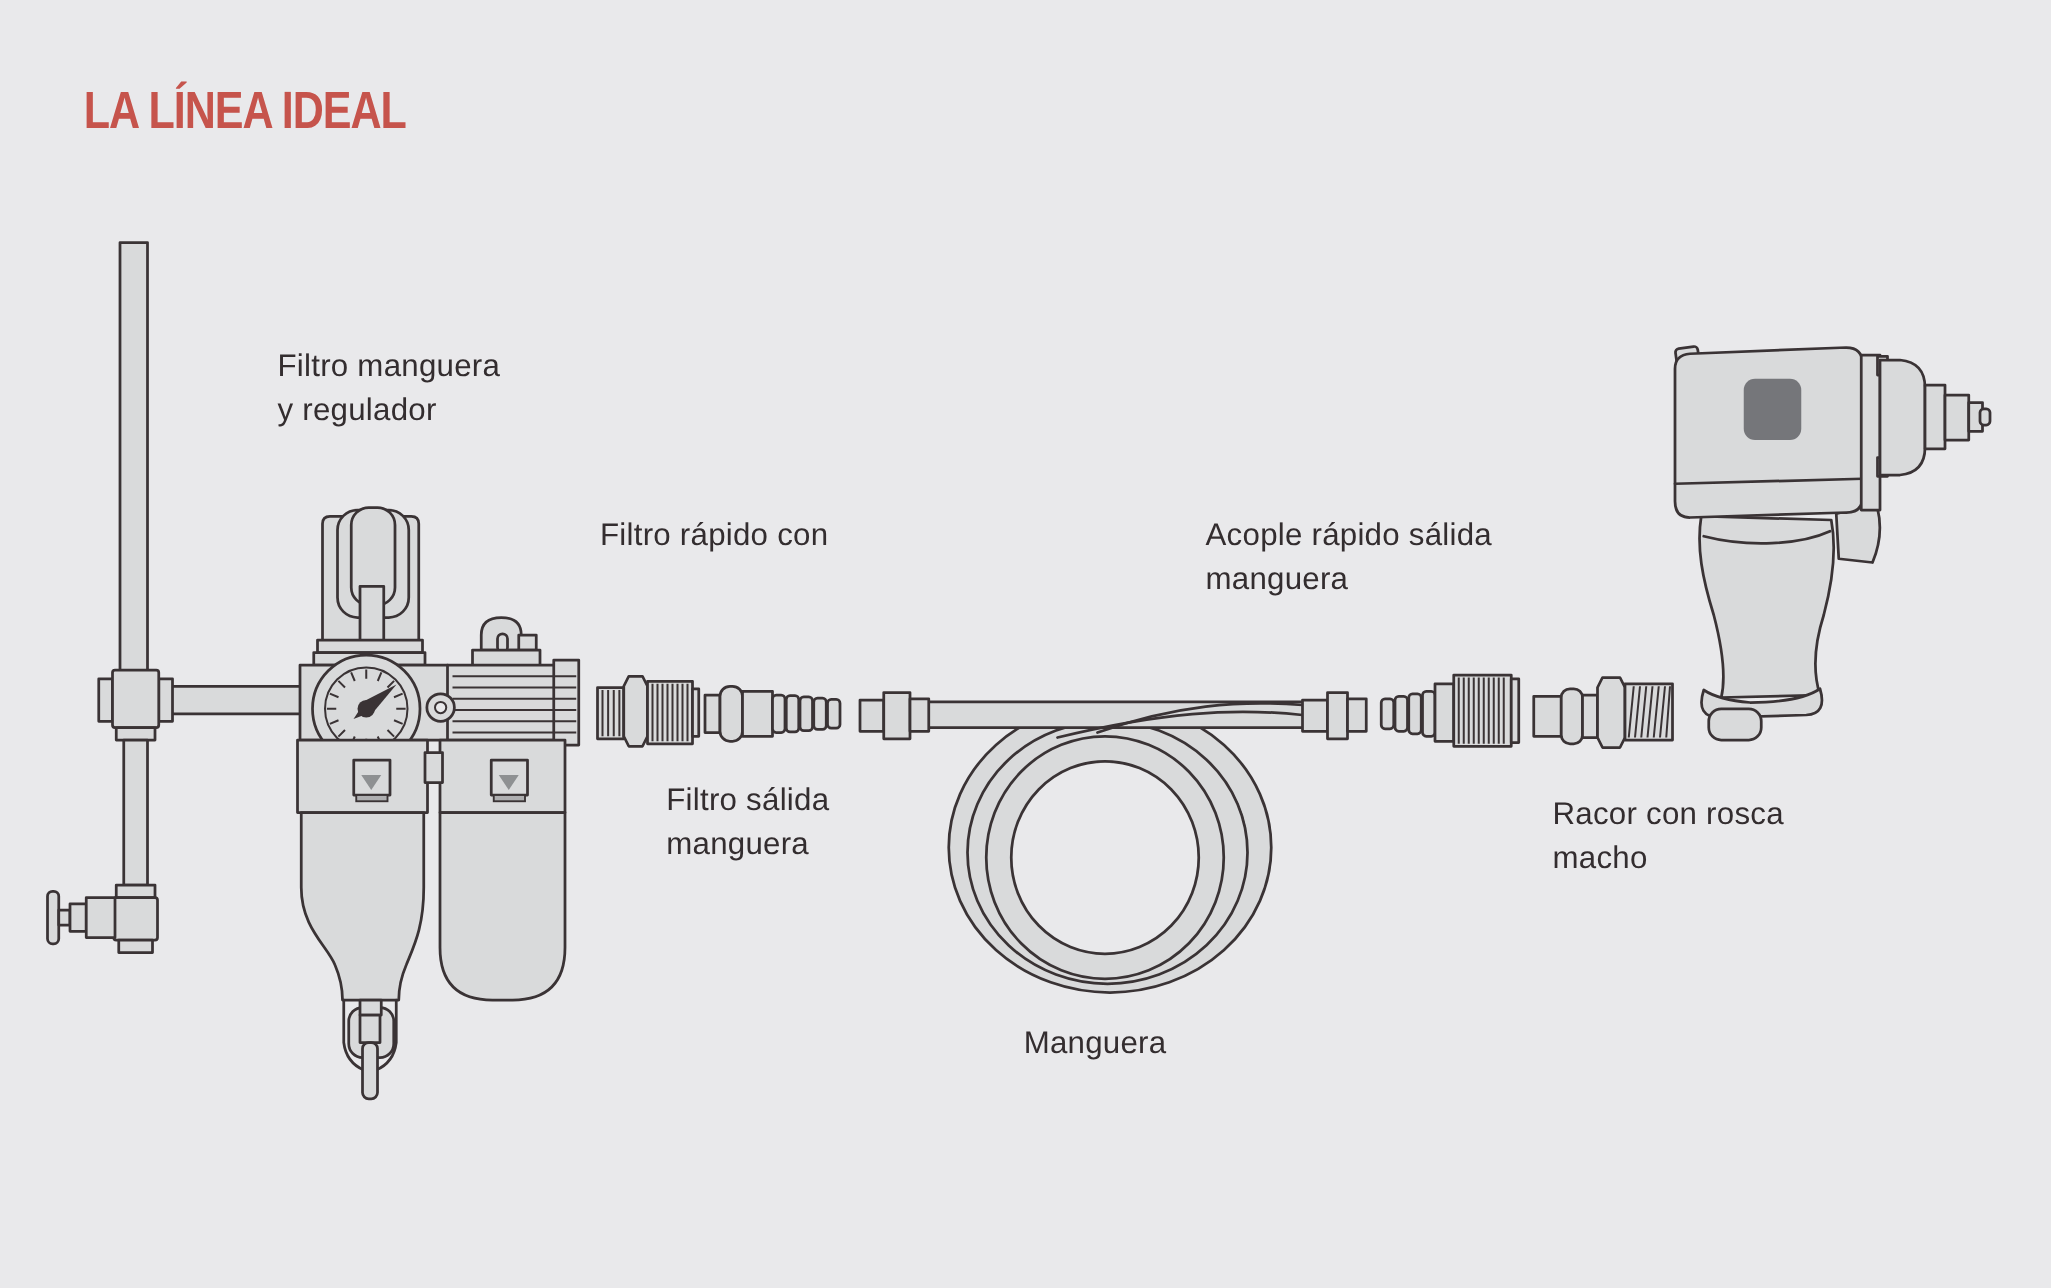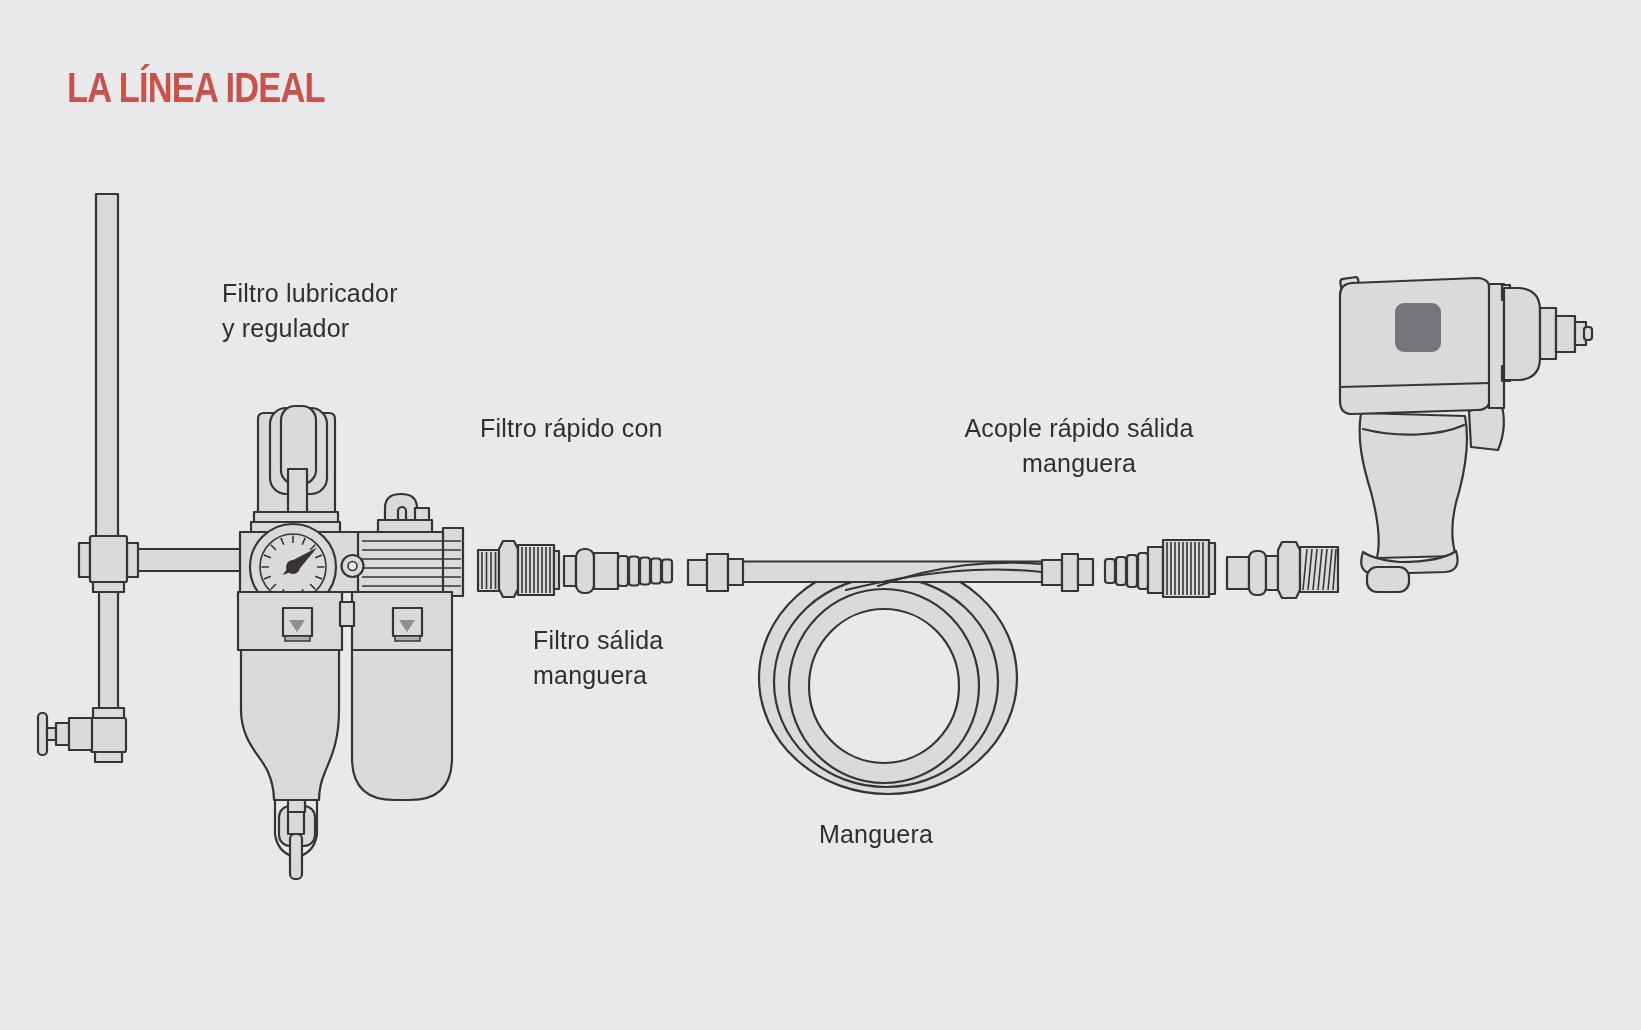--- a/index.html
+++ b/index.html
@@ -17,21 +17,21 @@
     font-size:42px;font-weight:bold;letter-spacing:-1px;
     color:#c6544c;white-space:nowrap;
     transform:scaleX(0.82);transform-origin:0 0;
   }
   .lbl{
     position:absolute;
     font-size:25px;line-height:35px;color:#332d2f;
     letter-spacing:.2px;white-space:nowrap;
   }
   .lbl span{display:block;}
-  .lbl.centered{text-align:center;transform:translateX(-50%);}
+  .lbl.centered{transform:translateX(-50%);}
   
   .st{fill:#d9dadb;stroke:#3a3335;stroke-width:2.2;stroke-linejoin:round;}
   .ln{fill:none;stroke:#3a3335;stroke-width:2.2;stroke-linejoin:round;stroke-linecap:round;}
   .thin{fill:none;stroke:#3a3335;stroke-width:1.6;}
   .dk{fill:#3a3335;stroke:none;}
   .hosegray{fill:none;stroke:#d9dadb;stroke-width:20;}
 </style>
 </head>
 <body>
 
@@ -207,21 +207,21 @@
       <rect x="1395" y="303" width="46" height="49" rx="9" fill="#75767a"></rect>
       <path class="ln" d="M1363,429 C1398,438 1440,436 1464,425"></path>
       <path class="st" d="M1363,552 Q1356,574 1376,574 L1445,572 Q1462,571 1456,551 Q1440,562 1400,562 Q1375,560 1363,552 Z"></path>
       <rect class="st" x="1367" y="567" width="42" height="25" rx="10"></rect>
     </g>
   </svg>
 
   <div class="title">LA LÍNEA IDEAL</div>
 
   <div class="lbl" style="left:222px;top:276px">
-    <span>Filtro lubricador</span>
+    <span>Filtro manguera</span>
     <span>y regulador</span>
   </div>
 
   <div class="lbl" style="left:480px;top:411px">
     <span>Filtro rápido con</span>
   </div>
 
   <div class="lbl" style="left:533px;top:623px">
     <span>Filtro sálida</span>
     <span>manguera</span>
@@ -229,15 +229,19 @@
 
   <div class="lbl centered" style="left:876px;top:817px">
     <span>Manguera</span>
   </div>
 
   <div class="lbl centered" style="left:1079px;top:411px">
     <span>Acople rápido sálida</span>
     <span>manguera</span>
   </div>
 
+  <div class="lbl" style="left:1242px;top:634px">
+    <span>Racor con rosca</span>
+    <span>macho</span>
+  </div>
 
 
 </div>
 
 </body></html>

